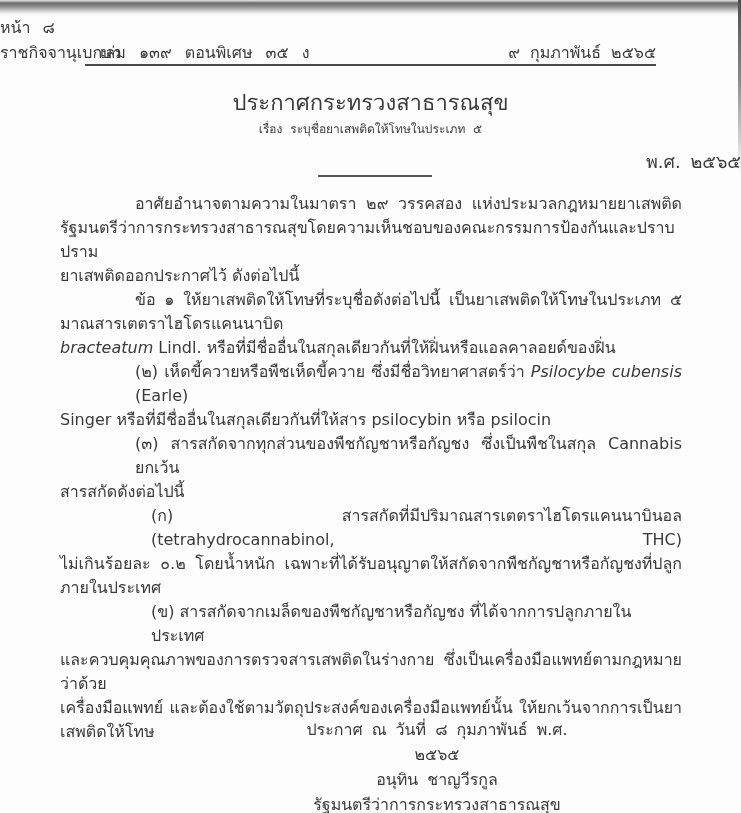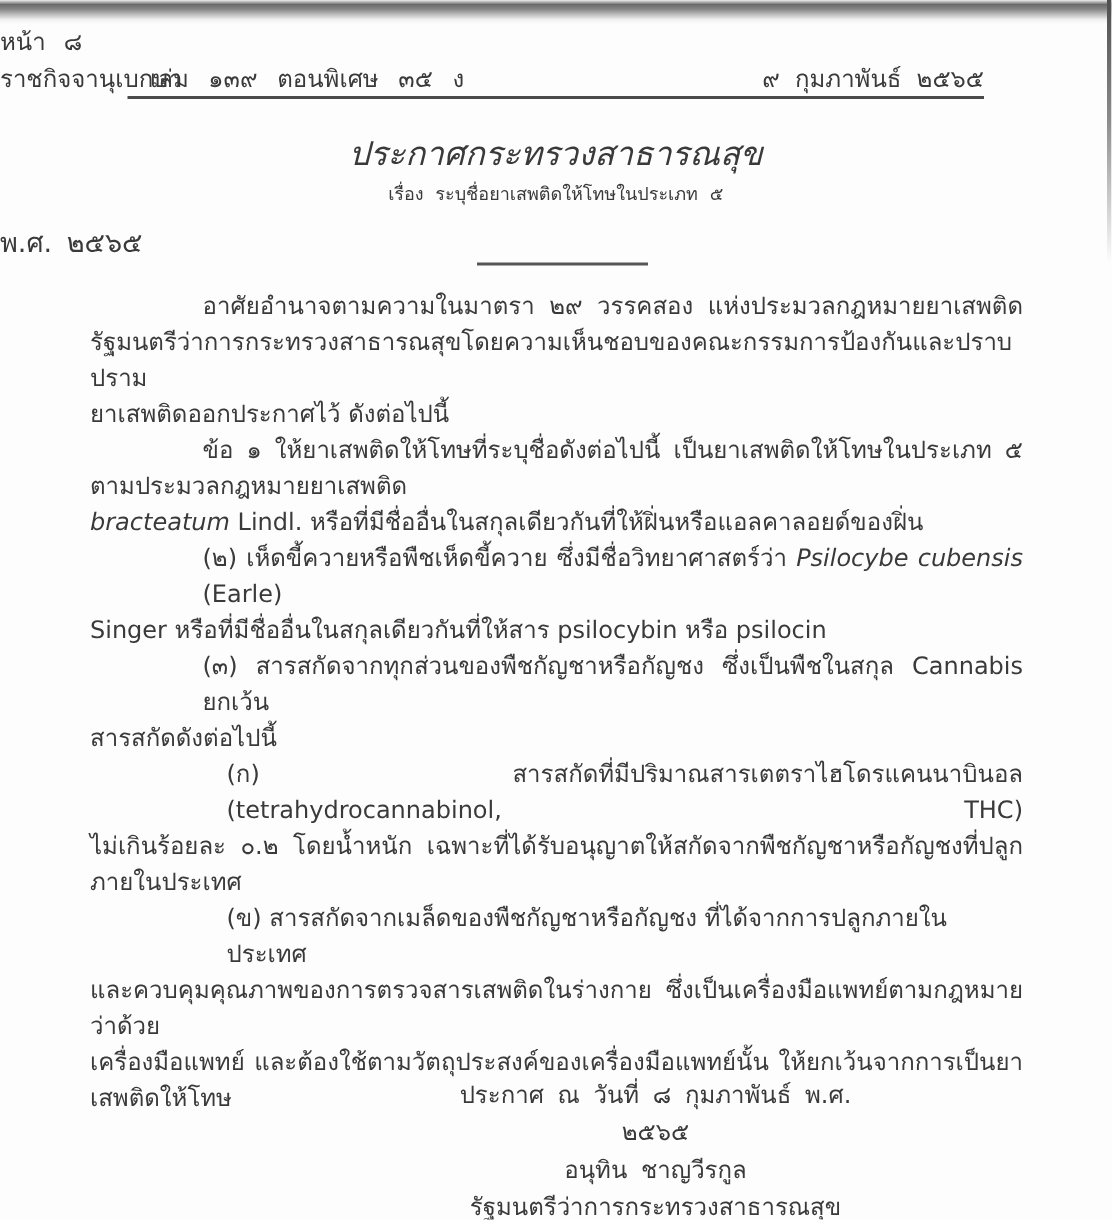--- a/index.html
+++ b/index.html
@@ -27,23 +27,23 @@
   .header-page{
     position:absolute;top:15px;left:0;right:0;
     font-size:16px;word-spacing:7px;
   }
   .header-row{position:absolute;top:40px;left:0;right:0;height:22px;font-size:16px;}
   .header-volume{position:absolute;left:100px;top:0;word-spacing:8px;white-space:nowrap;}
   .header-gazette{position:absolute;left:0;right:0;top:0;text-align:left;}
   .header-date{position:absolute;right:85px;top:0;word-spacing:5px;white-space:nowrap;}
   .rule-header{position:absolute;top:64px;left:85px;width:571px;height:2px;background:var(--rule);}
   
-  .doc-title{position:absolute;top:85px;left:0;right:0;text-align:center;font-size:22px;word-spacing:3px;font-style:italic;}
+  .doc-title{position:absolute;top:85px;left:0;right:0;text-align:center;font-size:22px;word-spacing:3px;}
   .doc-subject{position:absolute;top:119px;left:0;right:0;text-align:center;font-size:12px;word-spacing:4px;}
-  .doc-era{position:absolute;top:147px;left:0;right:0;text-align:left;font-size:18px;word-spacing:4px;}
+  .doc-era{position:absolute;top:147px;left:0;right:0;text-align:right;font-size:18px;word-spacing:4px;}
   .rule-title{position:absolute;top:175px;left:318px;width:114px;height:2px;background:#565656;}
   
   .body-text{
     position:absolute;top:192px;left:60px;width:622px;
     font-size:16px;line-height:24px;
   }
   .line{min-height:24px;}
   .line.j{text-align:justify;text-align-last:justify;}
   .line.ind1{padding-left:75px;}
   .line.ind2{padding-left:91px;}
@@ -73,21 +73,21 @@
 <div class="doc-title">ประกาศกระทรวงสาธารณสุข</div>
 <div class="doc-subject">เรื่อง ระบุชื่อยาเสพติดให้โทษในประเภท ๕</div>
 <div class="doc-era">พ.ศ. ๒๕๖๕</div>
 <div class="rule-title"></div>
 
 <div class="body-text">
     <div class="line j ind1"><span>อาศัยอำนาจตามความในมาตรา ๒๙ วรรคสอง แห่งประมวลกฎหมายยาเสพติด</span></div>
     <div class="line j"><span>รัฐมนตรีว่าการกระทรวงสาธารณสุขโดยความเห็นชอบของคณะกรรมการป้องกันและปราบปราม</span></div>
     <div class="line"><span>ยาเสพติดออกประกาศไว้ ดังต่อไปนี้</span></div>
     <div class="line j ind1"><span>ข้อ ๑ ให้ยาเสพติดให้โทษที่ระบุชื่อดังต่อไปนี้ เป็นยาเสพติดให้โทษในประเภท ๕</span></div>
-    <div class="line"><span>ตามประมวลกฎหมายยาเสพติด</span></div>
+    <div class="line"><span>มาณสารเตตราไฮโดรแคนนาบิด</span></div>
     <div class="line"><span class="it">bracteatum</span><span> Lindl. หรือที่มีชื่ออื่นในสกุลเดียวกันที่ให้ฝิ่นหรือแอลคาลอยด์ของฝิ่น</span></div>
     <div class="line j ind1"><span>(๒) เห็ดขี้ควายหรือพืชเห็ดขี้ควาย ซึ่งมีชื่อวิทยาศาสตร์ว่า </span><span class="it">Psilocybe cubensis</span><span> (Earle)</span></div>
     <div class="line"><span>Singer หรือที่มีชื่ออื่นในสกุลเดียวกันที่ให้สาร psilocybin หรือ psilocin</span></div>
     <div class="line j ind1"><span>(๓) สารสกัดจากทุกส่วนของพืชกัญชาหรือกัญชง ซึ่งเป็นพืชในสกุล Cannabis ยกเว้น</span></div>
     <div class="line"><span>สารสกัดดังต่อไปนี้</span></div>
     <div class="line j ind2"><span>(ก) สารสกัดที่มีปริมาณสารเตตราไฮโดรแคนนาบินอล (tetrahydrocannabinol, THC)</span></div>
     <div class="line j"><span>ไม่เกินร้อยละ ๐.๒ โดยน้ำหนัก เฉพาะที่ได้รับอนุญาตให้สกัดจากพืชกัญชาหรือกัญชงที่ปลูก</span></div>
     <div class="line"><span>ภายในประเทศ</span></div>
     <div class="line ind2"><span>(ข) สารสกัดจากเมล็ดของพืชกัญชาหรือกัญชง ที่ได้จากการปลูกภายในประเทศ</span></div>
     <div class="line j"><span>และควบคุมคุณภาพของการตรวจสารเสพติดในร่างกาย ซึ่งเป็นเครื่องมือแพทย์ตามกฎหมายว่าด้วย</span></div>

